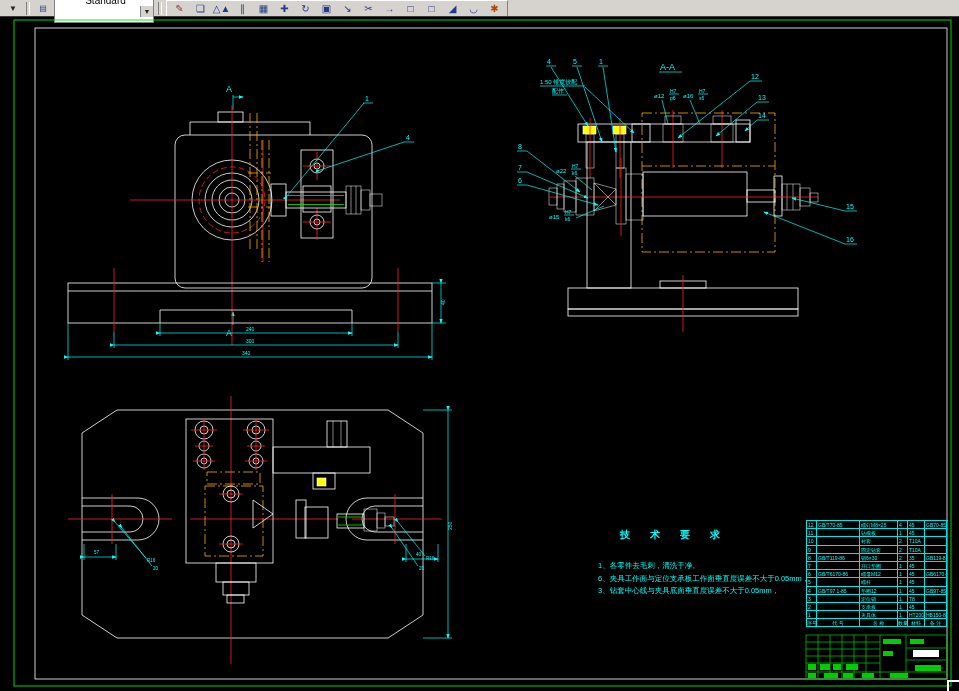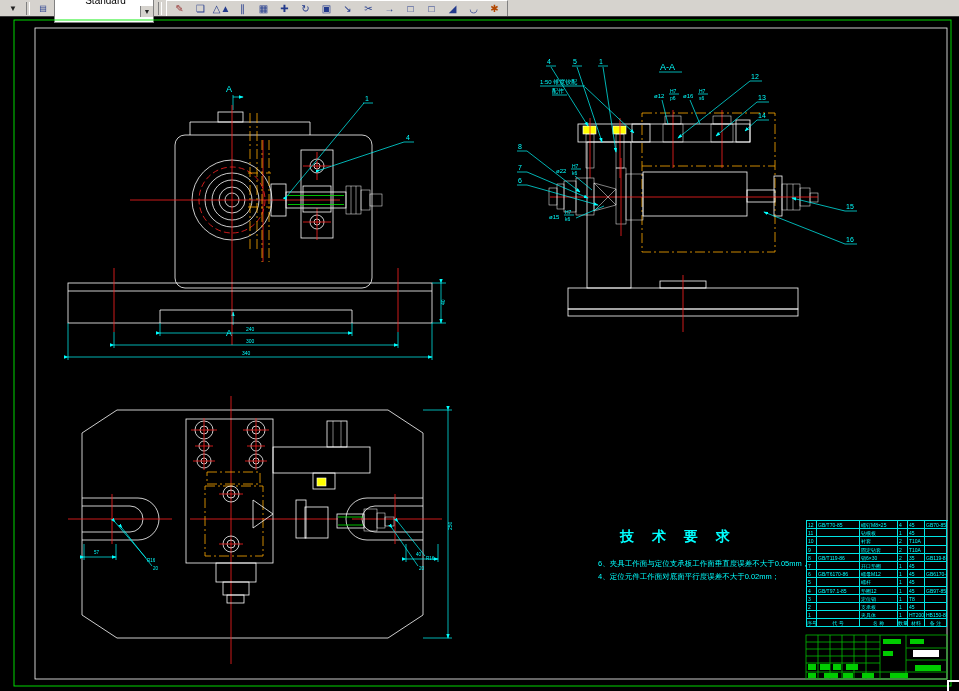--- a/index.html
+++ b/index.html
@@ -15,21 +15,21 @@
   .combo{height:29px;background:#fff;border:1px solid #808080;display:flex;align-items:center;
          width:100px;font-size:10px;padding-left:3px;box-sizing:border-box;color:#000;flex-direction:column;}
   .combo .combo-arrow{margin-left:auto;background:#d6d3ce;height:11px;width:12px;font-size:7px;
          display:flex;align-items:center;justify-content:center;border-left:1px solid #808080;color:#222;}
   .tb-icons{display:flex;align-items:center;height:15px;border-left:1px solid #fff;
             border-top:1px solid #fff;border-right:1px solid #808080;padding:0 2px;}
   .tbbtn{width:21px;height:13px;display:flex;align-items:center;justify-content:center;
          font-size:10px;cursor:default;}
   
   .techreq{position:absolute;left:598px;top:528px;width:218px;color:#00ffff;}
-  .tr-title{font-size:14px;font-weight:bold;letter-spacing:7px;padding-left:22px;margin-bottom:12px;}
+  .tr-title{font-size:10px;font-weight:bold;letter-spacing:7px;padding-left:22px;margin-bottom:18px;font-family:Liberation Mono, monospace;}
   .tr-line{font-size:7.5px;line-height:12.5px;white-space:nowrap;}
   
   .bom{position:absolute;left:806px;top:520px;width:141px;color:#00ffff;
        border-left:1px solid #00e5e5;border-top:1px solid #00e5e5;font-size:5px;}
   .bom-row{display:flex;height:8.2px;line-height:8.2px;}
   .bom-cell{border-right:1px solid #00e5e5;border-bottom:1px solid #00e5e5;overflow:hidden;
             white-space:nowrap;padding-left:1px;box-sizing:border-box;}
   .bom-head .bom-cell{text-align:center;padding-left:0;}
   
   .w{stroke:#ffffff;fill:none;stroke-width:0.8;}
@@ -376,22 +376,23 @@
         <rect x="883" y="651" width="10" height="5"></rect>
           <rect x="890" y="673" width="18" height="5"></rect>
         <rect x="915" y="665" width="26" height="6"></rect>
       </g>
     </g>
   </svg>
 
   <div class="techreq">
     <div class="tr-title">技 术 要 求</div>
     <div>
+        <div class="tr-line">1、各零件去毛刺，清洗干净。</div>
         <div class="tr-line">6、夹具工作面与定位支承板工作面垂直度误差不大于0.05mm，</div>
-        <div class="tr-line">4、定位元件工作面对底面平行度误差不大于0.02mm；</div>
+        <div class="tr-line">3、钻套中心线与夹具底面垂直度误差不大于0.05mm，</div>
       </div>
   </div>
 
   <div class="bom">
     <div>
         <div class="bom-row">
           <div class="bom-cell" style="width: 10px;">12</div>
           <div class="bom-cell" style="width: 43px;">GB/T70-85</div>
           <div class="bom-cell" style="width: 38px;">螺钉M8×25</div>
           <div class="bom-cell" style="width: 10px;">4</div>

